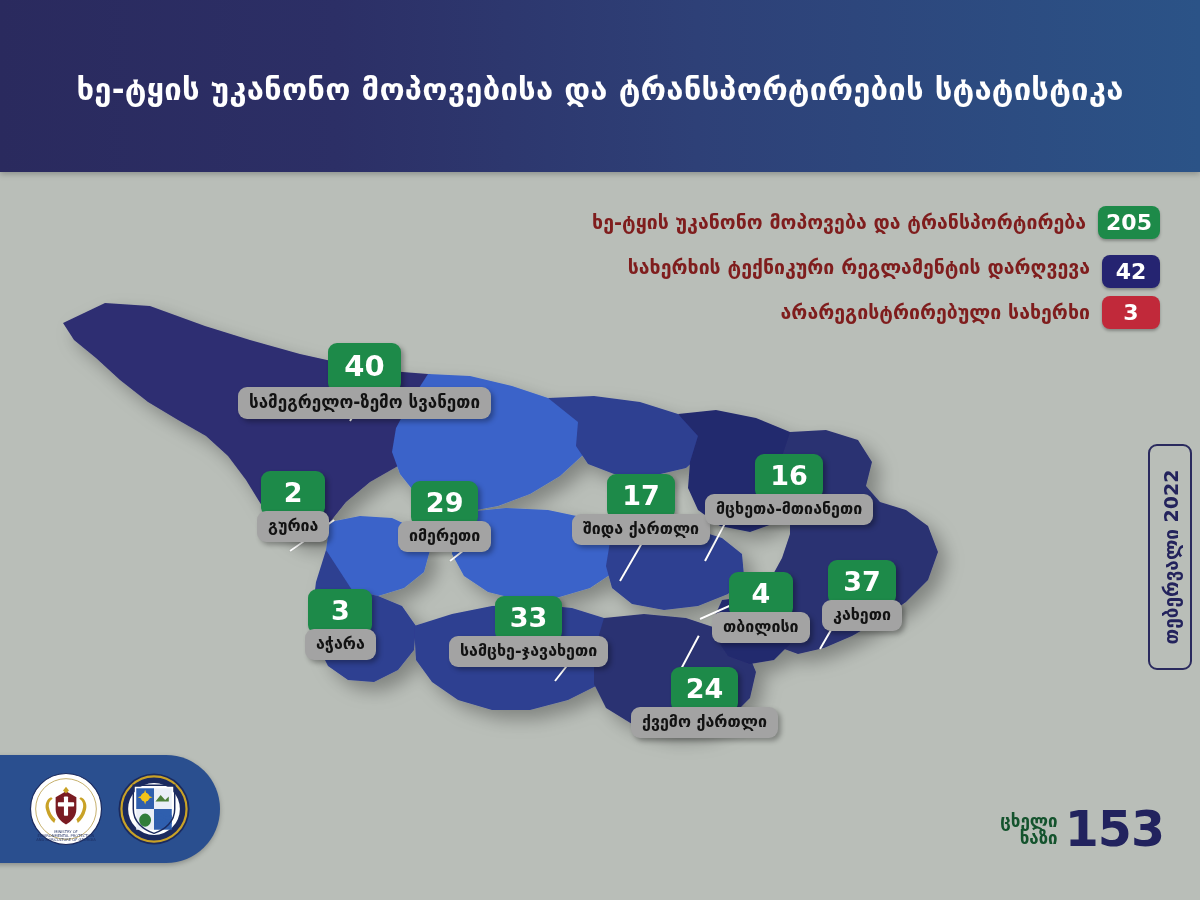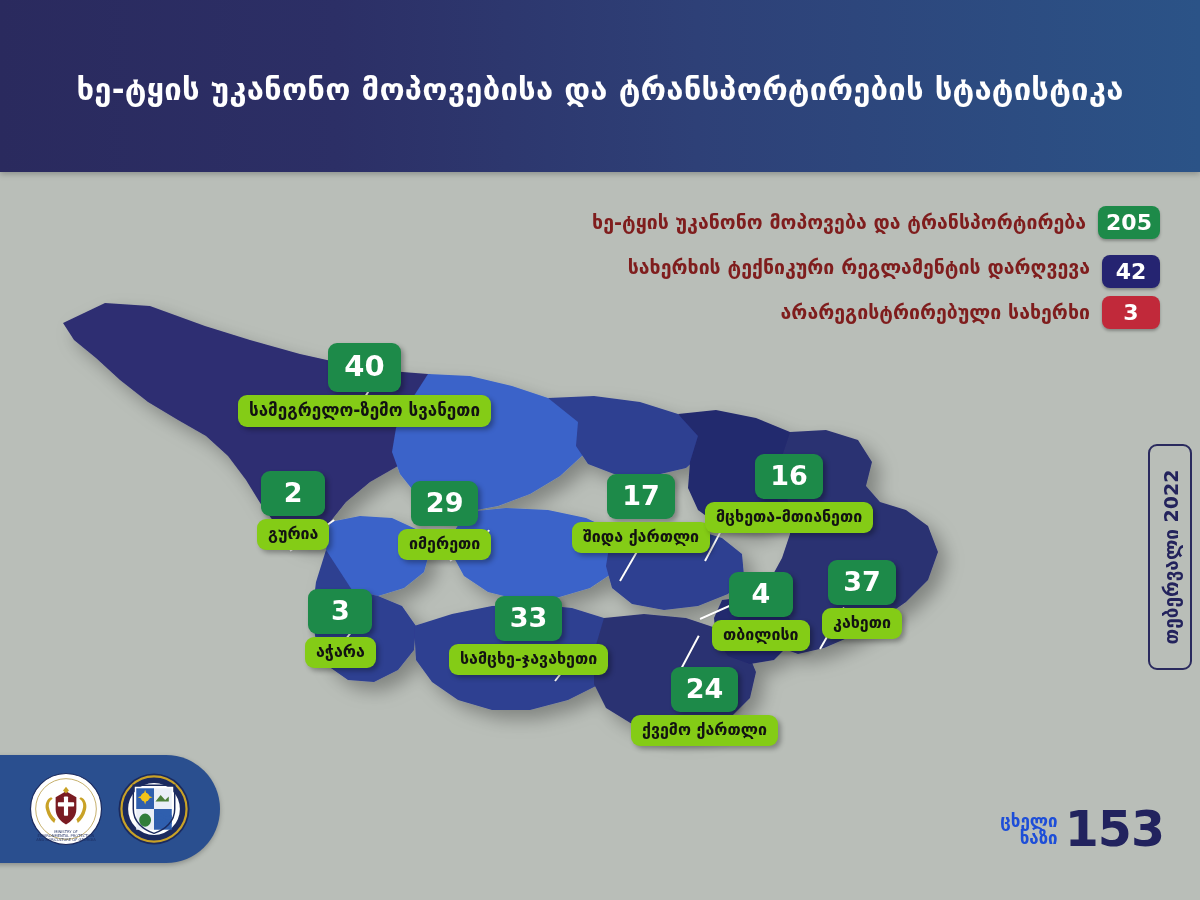--- a/index.html
+++ b/index.html
@@ -48,30 +48,30 @@
   }
   .chip-green{background:#1d8a49;}
   .chip-navy{background:#252471;margin-top:8px;}
   .chip-red {background:#c1293a;}
 
   
   .map-wrap{position:absolute;left:0px;top:270px;width:1060px;height:520px;}
   .map-wrap svg{display:block;width:1060px;height:520px;overflow:visible;}
 
   
-  .callout{position:absolute;display:flex;flex-direction:column;align-items:center;gap:8px;}
+  .callout{position:absolute;display:flex;flex-direction:column;align-items:center;}
   .callout .num{
     background:#1d8a49;color:#fff;border-radius:9px;
     font-size:29px;font-weight:700;line-height:1;
     padding:9px 16px 11px;min-width:34px;text-align:center;
     box-shadow:3px 3px 5px rgba(0,0,0,.30);
     position:relative;z-index:2;
   }
   .callout .name{
-    background:#84cc16;color:#121212;border-radius:9px;
+    background:#a3a3a3;color:#121212;border-radius:9px;
     font-size:17px;font-weight:700;line-height:1;
     padding:7px 11px 8px;white-space:nowrap;text-align:center;
     box-shadow:3px 3px 5px rgba(0,0,0,.30);
     margin-top:-5px;position:relative;z-index:3;
   }
   .callout.small .num{font-size:27px;padding:8px 15px 10px;}
   .callout.small .name{font-size:16px;}
 
   .leader{position:absolute;height:2px;background:#ffffff;transform-origin:0 50%;
           box-shadow:0 0 1px rgba(0,0,0,.25);}
@@ -100,21 +100,21 @@
   .emblem{width:74px;height:74px;border-radius:50%;position:relative;flex:0 0 auto;}
   .emblem svg{display:block;width:74px;height:74px;}
 
   
   .hotline{
     position:absolute;right:36px;bottom:48px;
     display:flex;align-items:center;gap:7px;
   }
   .hotline-words{
     display:flex;flex-direction:column;align-items:flex-end;
-    color:#1d4ed8;font-size:17px;font-weight:700;line-height:1.02;
+    color:#14532d;font-size:17px;font-weight:700;line-height:1.02;
   }
   .hotline-num{color:#22235e;font-size:49px;font-weight:800;line-height:.9;letter-spacing:-1px;}
 </style>
 </head>
 <body>
 
 <div id="stage">
 
   <div class="header">
     <div class="header-title">ხე-ტყის უკანონო მოპოვებისა და ტრანსპორტირების სტატისტიკა</div>

